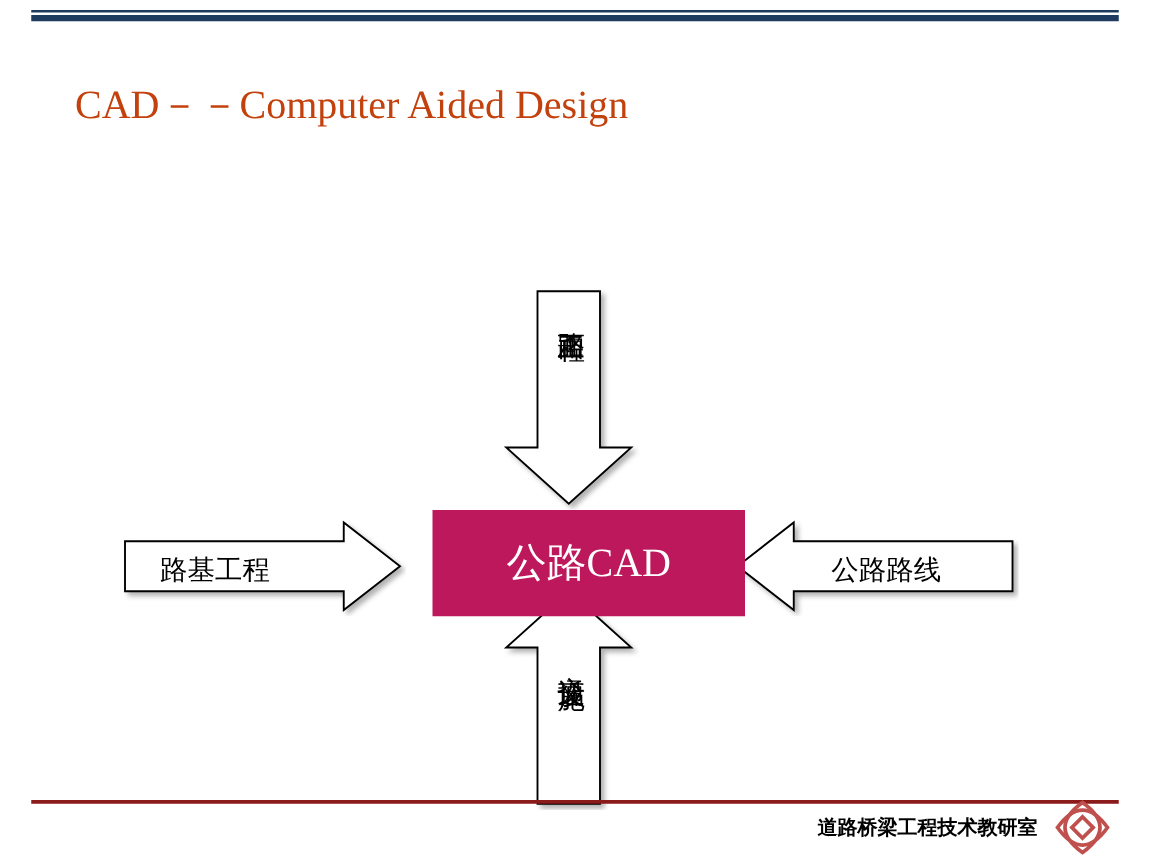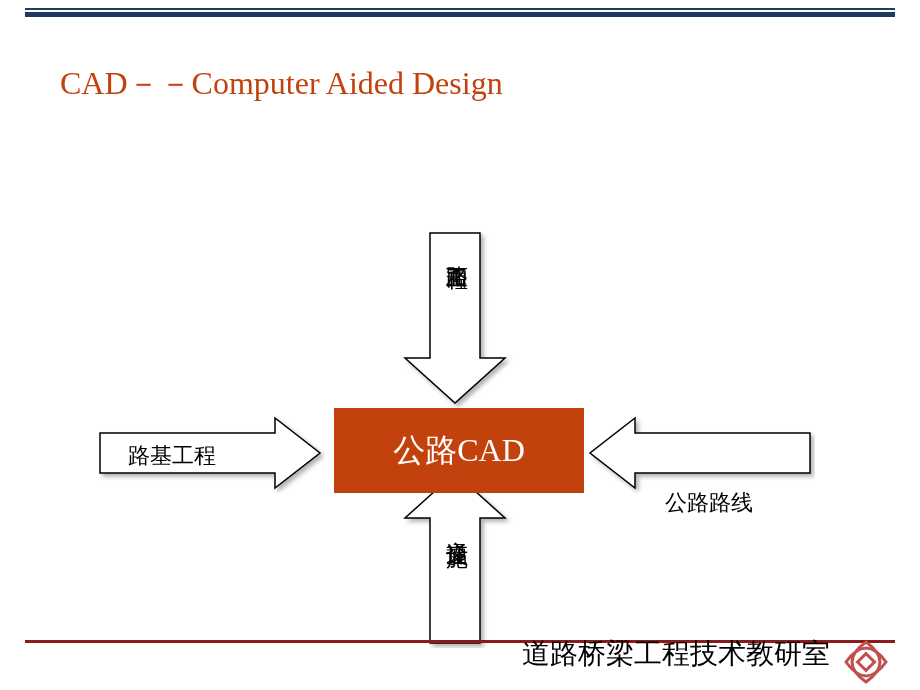--- a/index.html
+++ b/index.html
@@ -33,23 +33,23 @@
       font-family: "Times New Roman", "SimSun", serif;
       color: #c2410c;
     }
     .diagram {
       position: absolute;
       left: 0; top: 220px;
       width: 777px; height: 420px;
     }
     .center-box {
       position: absolute;
-      left: 334px; top: 180px;
+      left: 346px; top: 180px;
       width: 250px; height: 85px;
-      background: #c2410c;
+      background: #be185d;
       color: #fff;
       font-size: 32px;
       display: flex;
       align-items: center;
       justify-content: center;
       font-family: "SimSun", serif;
     }
     
     .arrow-svg { position: absolute; }
     .arrow-text {
@@ -61,23 +61,24 @@
     }
     .vert-text { writing-mode: vertical-rl; text-orientation: upright; letter-spacing: 2px; line-height: 1; }
     .footer-line {
       position: absolute;
       left: 25px; right: 25px; bottom: 55px;
       border-bottom: 3px solid #8b1a1a;
     }
     .footer-text {
       position: absolute;
       right: 90px; bottom: 25px;
-      font-size: 28px;
+      font-size: 16px;
       font-family: "SimSun", serif;
       color: #000;
+      font-weight: bold;
     }
     .logo {
       position: absolute;
       right: 30px; bottom: 12px;
       width: 48px; height: 48px;
     }
   </style>
 </head>
 <body>
 
@@ -110,21 +111,21 @@
     <div class="arrow-text" style="left:128px; top:213px;">路基工程</div>
 
     <svg class="arrow-svg" style="left:585px; top:185px;" width="230" height="80">
       <defs>
           <filter id="sh3" x="-20%" y="-20%" width="150%" height="150%">
             <feDropShadow dx="3" dy="3" stdDeviation="2" flood-opacity="0.3"></feDropShadow>
           </filter>
         </defs>
       <path d="M 225 20 L 50 20 L 50 5 L 5 40 L 50 75 L 50 60 L 225 60 Z" fill="#fff" stroke="#000" stroke-width="1.5" filter="url(#sh3)"></path>
     </svg>
-    <div class="arrow-text" style="left:665px; top:213px;margin-top:47px;">公路路线</div>
+    <div class="arrow-text" style="left:665px; top:213px;">公路路线</div>
 
     <svg class="arrow-svg" style="left:395px; top:240px;" width="120" height="180">
       <defs>
           <filter id="sh4" x="-20%" y="-20%" width="150%" height="150%">
             <feDropShadow dx="3" dy="3" stdDeviation="2" flood-opacity="0.3"></feDropShadow>
           </filter>
         </defs>
       <path d="M 35 175 L 85 175 L 85 50 L 110 50 L 60 5 L 10 50 L 35 50 Z" fill="#fff" stroke="#000" stroke-width="1.5" filter="url(#sh4)"></path>
     </svg>
     <div class="arrow-text vert-text" style="left:446px; top:295px;">交通设施</div>

